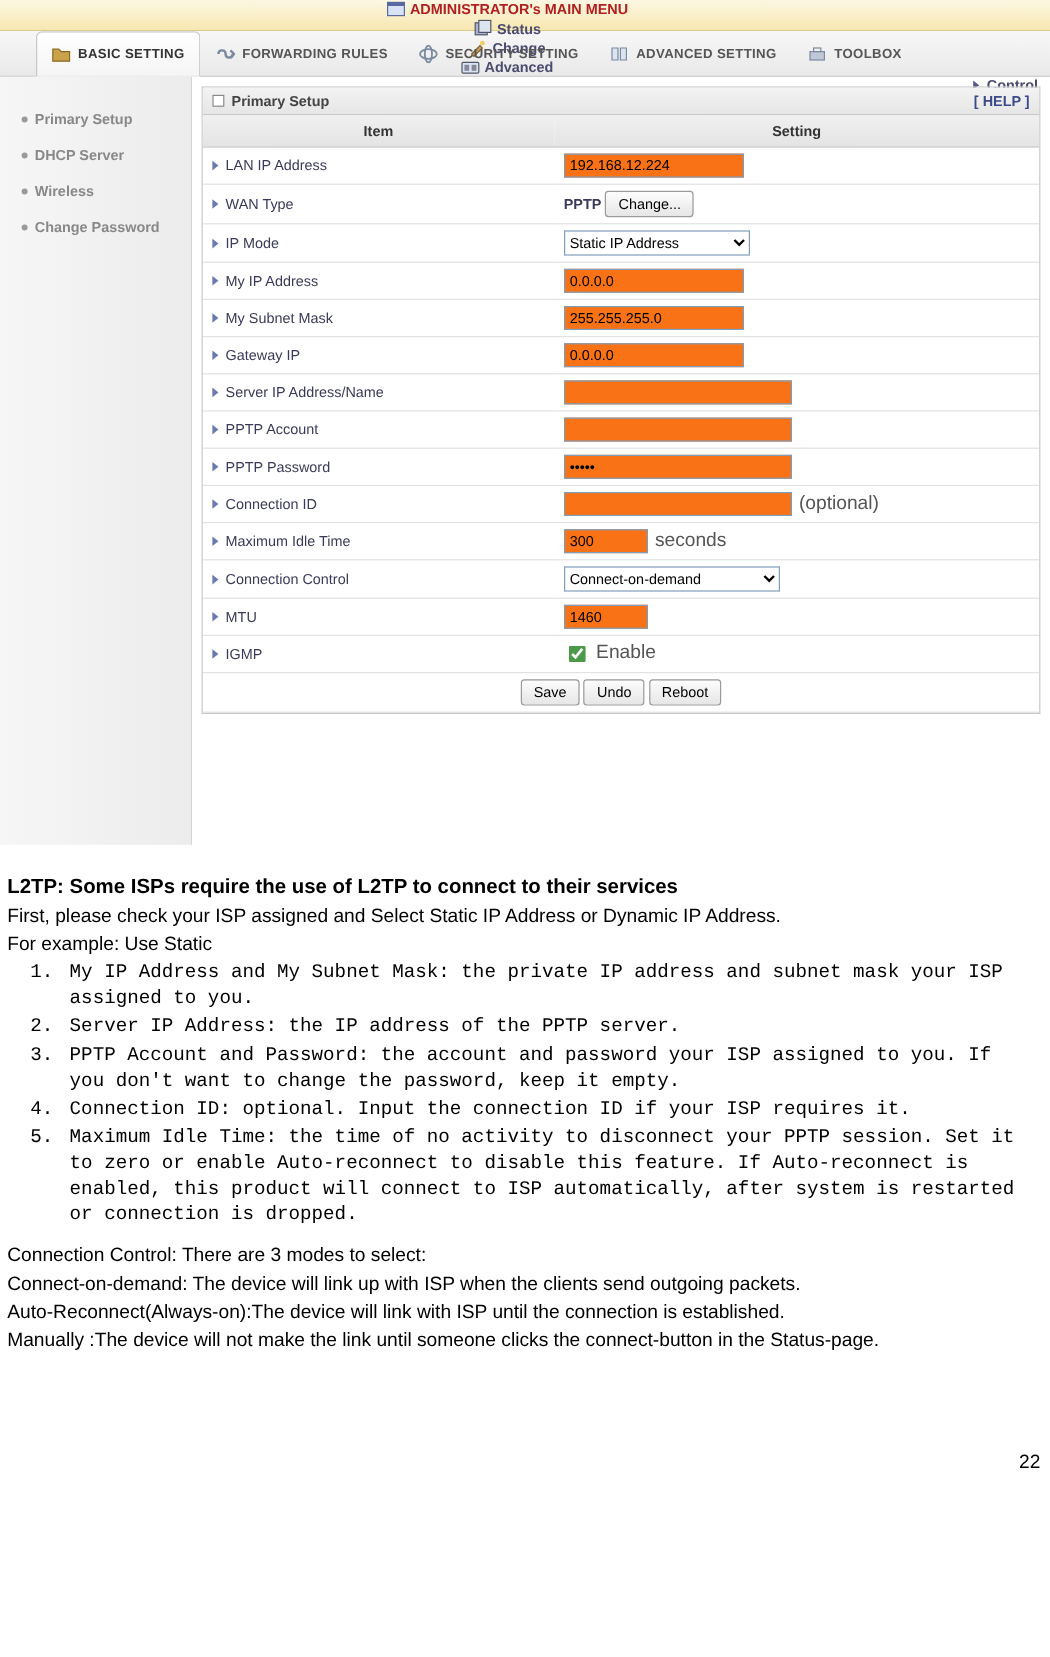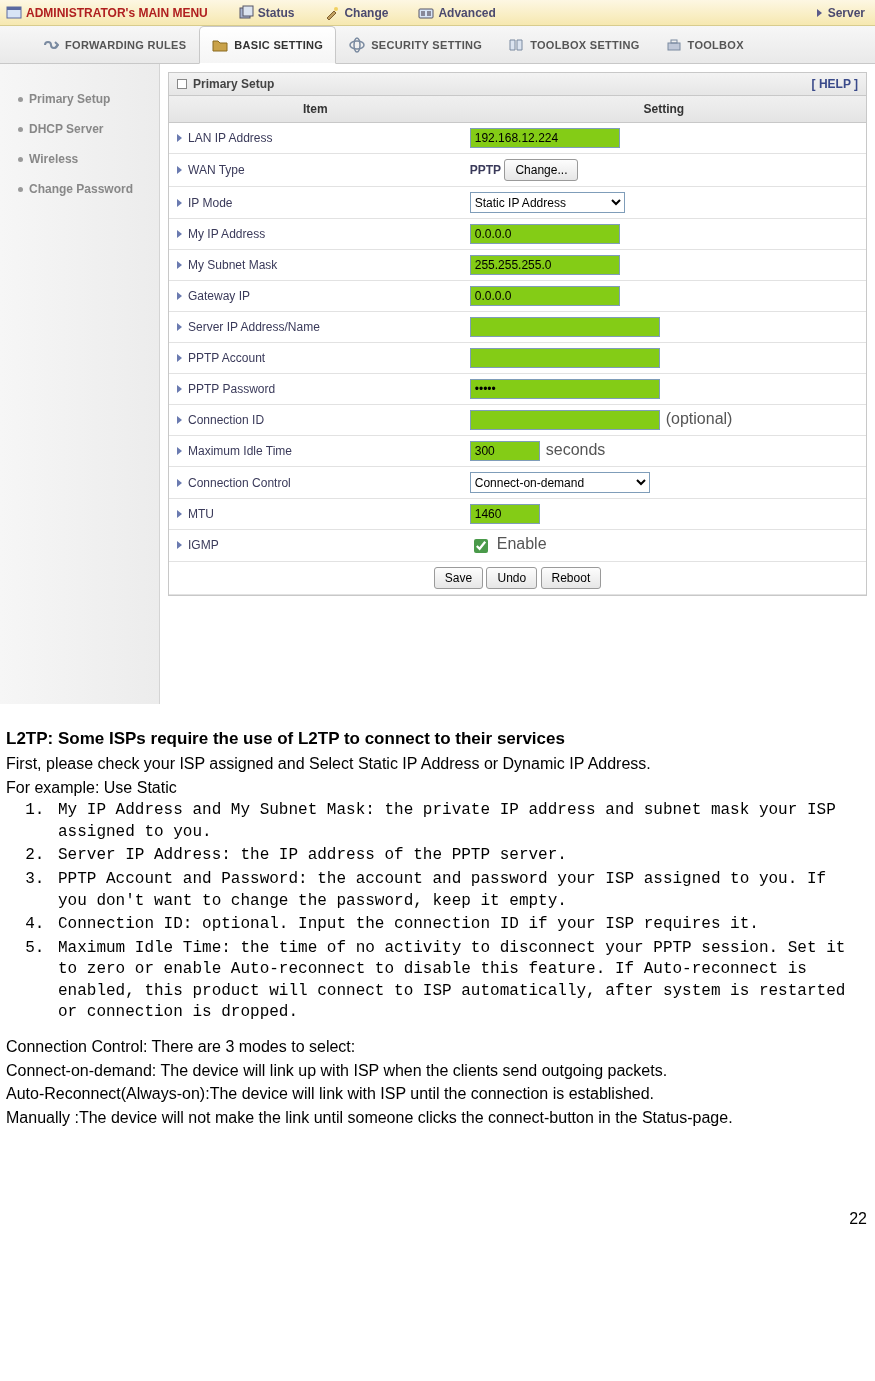--- a/index.html
+++ b/index.html
@@ -15,20 +15,21 @@
   .topbar {
     background: linear-gradient(#fdf7e3, #f6e8b0);
     border-bottom: 1px solid #d8cc8e;
     height: 26px;
     display: flex;
     align-items: center;
     font-size: 12px;
     font-weight: bold;
     color: #4b4a6f;
     padding: 0 6px;
+    flex-direction: column;
   }
   .topbar .item {
     display: flex;
     align-items: center;
     gap: 4px;
     margin-right: 30px;
     cursor: pointer;
   }
   .topbar .logout { margin-left: auto; margin-right: 4px; }
   .ic { width: 16px; height: 16px; display: inline-block; }
@@ -133,21 +134,21 @@
   .rowtri {
     width:0;height:0;display:inline-block;
     border-top:4px solid transparent;
     border-bottom:4px solid transparent;
     border-left:5px solid #6a7ab0;
     margin-right:6px;
   }
   input.tx {
     font-family: Arial; font-size: 12px;
     border: 1px solid #7f9db9; height: 20px; padding: 1px 4px;
-    background: #84cc16;
+    background: #f97316;
   }
   select.sel {
     font-family: Arial; font-size: 12px;
     border: 1px solid #7f9db9; height: 21px; background: #fff;
   }
   .btn {
     font-family: Arial; font-size: 12px;
     background: linear-gradient(#fdfdfd, #e6e6e6);
     border: 1px solid #9a9a9a; border-radius: 3px;
     padding: 1px 10px; height: 22px; cursor: pointer; text-align: right;
@@ -192,50 +193,50 @@
   <div class="item">
     <svg class="ic" viewBox="0 0 16 16">
         <rect x="1" y="4" width="14" height="9" rx="1" fill="#d8e4f6" stroke="#556"></rect>
         <rect x="3" y="6" width="4" height="5" fill="#889"></rect>
         <rect x="9" y="6" width="4" height="5" fill="#889"></rect>
       </svg>
     <span>Advanced</span>
   </div>
   <div class="item logout">
     <span class="tri"></span>
-    <span>Server</span>
+    <span>Control</span>
   </div>
 </div>
 
 <div class="tabbar">
+  <div class="tab active">
+    <svg class="ic" viewBox="0 0 16 16">
+        <path d="M1 4 h5 l2 2 h7 v8 h-14 z" fill="#c9a24a" stroke="#8a6a20"></path>
+      </svg>
+    <span>BASIC SETTING</span>
+  </div>
   <div class="tab">
     <svg class="ic" viewBox="0 0 16 16">
         <path d="M2 8 C2 4 8 4 8 8 C8 12 14 12 14 8" fill="none" stroke="#7a8aa0" stroke-width="2"></path>
         <path d="M12 5 L15 8 L12 11" fill="none" stroke="#7a8aa0" stroke-width="2"></path>
       </svg>
     <span>FORWARDING RULES</span>
   </div>
-  <div class="tab active">
-    <svg class="ic" viewBox="0 0 16 16">
-        <path d="M1 4 h5 l2 2 h7 v8 h-14 z" fill="#c9a24a" stroke="#8a6a20"></path>
-      </svg>
-    <span>BASIC SETTING</span>
-  </div>
   <div class="tab">
     <svg class="ic" viewBox="0 0 16 16">
         <ellipse cx="8" cy="8" rx="7" ry="4" fill="none" stroke="#7a8aa0" stroke-width="1.5"></ellipse>
         <ellipse cx="8" cy="8" rx="3" ry="7" fill="none" stroke="#7a8aa0" stroke-width="1.5"></ellipse>
       </svg>
     <span>SECURITY SETTING</span>
   </div>
   <div class="tab">
     <svg class="ic" viewBox="0 0 16 16">
         <path d="M2 3 h5 v10 h-5 z M9 3 h5 v10 h-5 z" fill="#dce4f0" stroke="#7a8aa0"></path>
       </svg>
-    <span>TOOLBOX SETTING</span>
+    <span>ADVANCED SETTING</span>
   </div>
   <div class="tab">
     <svg class="ic" viewBox="0 0 16 16">
         <rect x="2" y="6" width="12" height="7" fill="#c0c8d8" stroke="#7a8aa0"></rect>
         <rect x="5" y="3" width="6" height="3" fill="none" stroke="#7a8aa0"></rect>
       </svg>
     <span>TOOLBOX</span>
   </div>
 </div>
 

